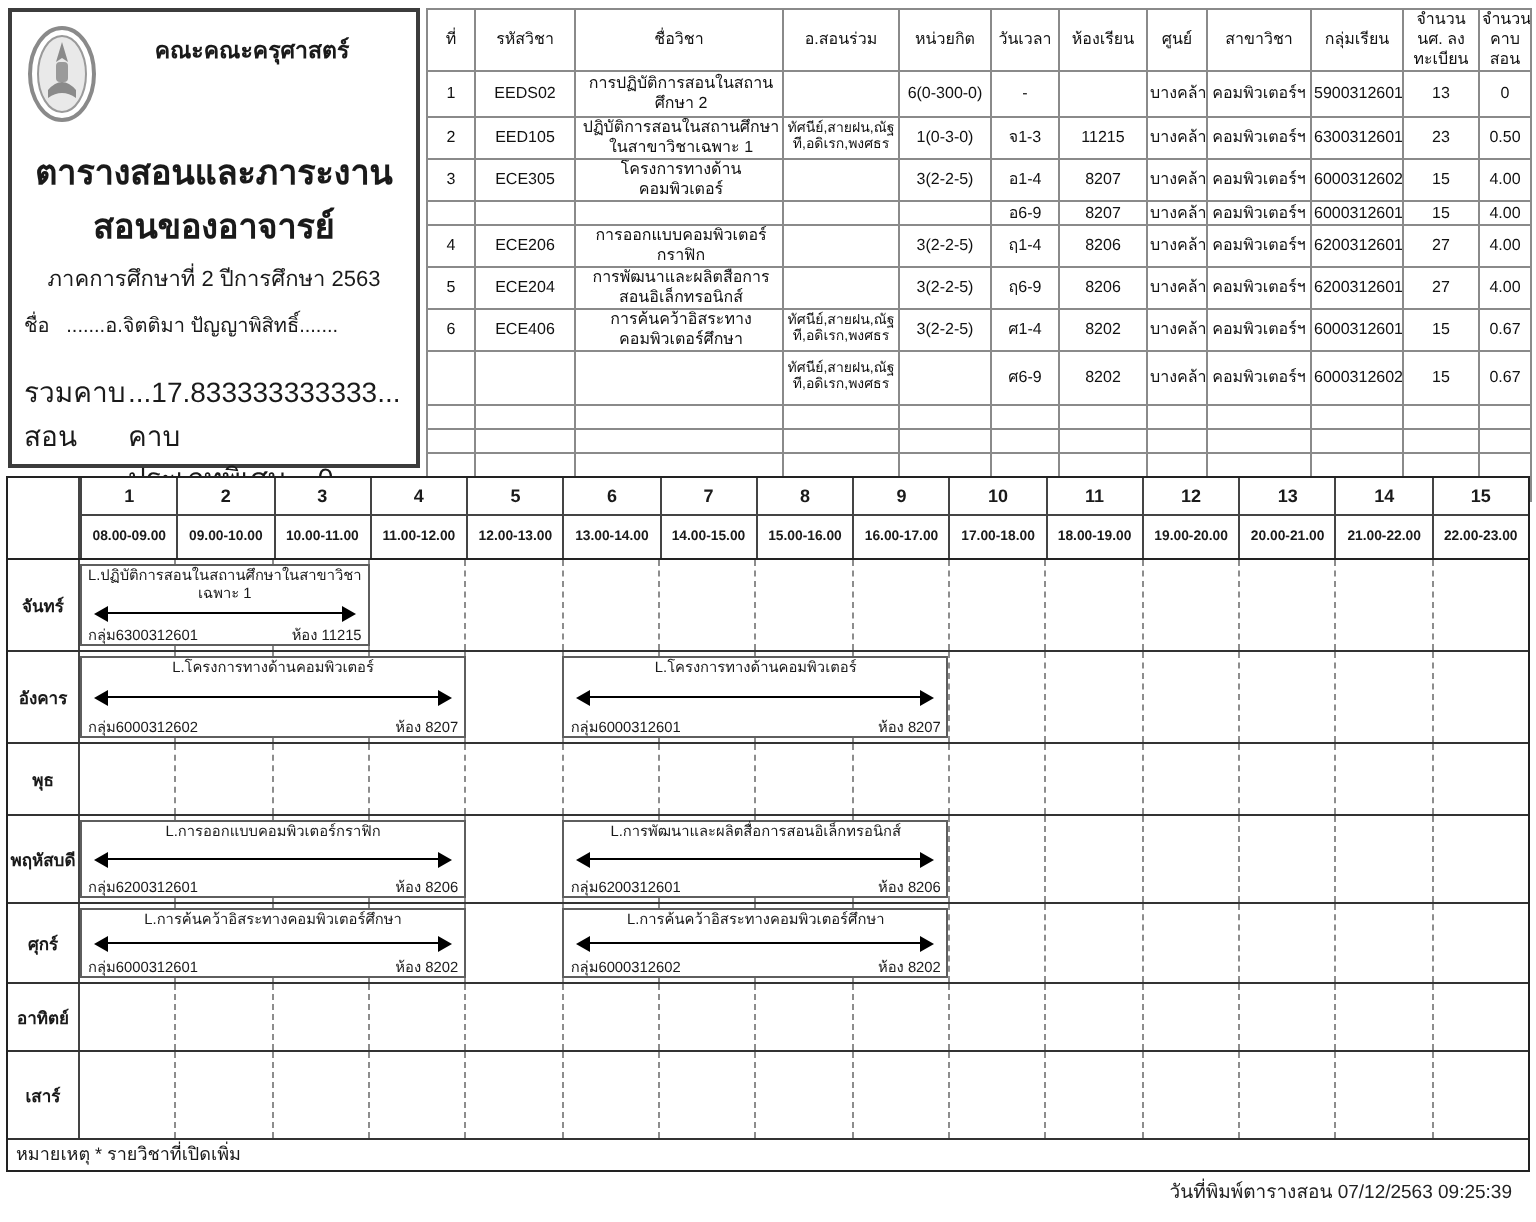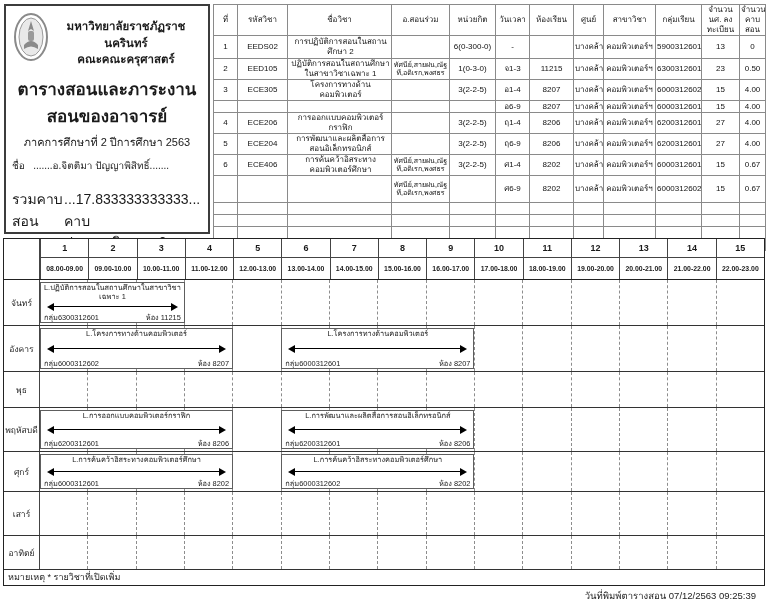--- a/index.html
+++ b/index.html
@@ -31,21 +31,21 @@
       text-align:center; vertical-align:middle; padding:0 1px; overflow:hidden; color:#111; }
   table.course th { font-size:8px; }
   table.course td.cname { text-align:center; padding-left:3px; }
   table.course td.co { font-size:7px; line-height:1.2; }
 
   
   .grid { position:absolute; left:3px; top:238px; width:762px; border:1.5px solid #222; background:#fff; }
   .g-row { display:flex; }
   .day-col { width:36px; flex:0 0 auto; border-right:1px solid #444;
              display:flex; align-items:center; justify-content:center;
-             font-size:8.5px; font-weight:normal; }
+             font-size:8.5px; font-weight:bold; }
   .num-cell { flex:1; border-left:1px solid #444; border-bottom:1px solid #444;
               display:flex; align-items:center; justify-content:center;
               font-size:9px; font-weight:bold; height:19px; }
   .num-cell:first-of-type { border-left:none; }
   .numrow .day-col { border-bottom:none; }
   .time-cell { flex:1; border-left:1px solid #444;
                display:flex; align-items:center; justify-content:center;
                font-size:6.9px; font-weight:bold; height:21px; white-space:nowrap; }
   .time-cell:first-of-type { border-left:none; }
   .timerow { border-bottom:1.5px solid #222; }
@@ -77,21 +77,20 @@
   <div class="info-box">
     <div class="info-head">
       <svg class="crest" viewBox="0 0 38 54">
         <ellipse cx="19" cy="26" rx="16" ry="23" fill="none" stroke="#8a8a8a" stroke-width="2"></ellipse>
         <ellipse cx="19" cy="26" rx="12" ry="19" fill="#e9e9e9" stroke="#9a9a9a" stroke-width="1"></ellipse>
         <path d="M19 10 L22 20 L19 18 L16 20 Z" fill="#8a8a8a"></path>
         <path d="M12 34 Q19 26 26 34 L26 38 Q19 33 12 38 Z" fill="#8a8a8a"></path>
         <rect x="16" y="20" width="6" height="10" rx="2" fill="#9a9a9a"></rect>
       </svg>
       <div class="info-titles">
-        <div>มหาวิทยาลัยราชภัฏราชนครินทร์</div>
         <div>คณะคณะครุศาสตร์</div>
       </div>
     </div>
     <div class="doc-title">ตารางสอนและภาระงานสอนของอาจารย์</div>
     <div class="semester">ภาคการศึกษาที่ 2 ปีการศึกษา 2563</div>
     <div class="name-line">
       <span>ชื่อ</span>&nbsp;&nbsp;
       <span>.......อ.จิตติมา ปัญญาพิสิทธิ์.......</span>
     </div>
     <div class="totals">
@@ -517,42 +516,42 @@
                 <i class="ah ah-l"></i>
                 <i class="ah ah-r"></i>
               </div>
               <div class="block-foot">
                 <span>กลุ่ม6000312602</span>
                 <span>ห้อง 8202</span>
               </div>
             </div>
           </div>
         </div>
+        <div class="g-row day-row" style="height: 34px;">
+          <div class="day-col">อาทิตย์</div>
+          <div class="day-content">
+            <div class="g-cell"></div>
+            <div class="g-cell"></div>
+            <div class="g-cell"></div>
+            <div class="g-cell"></div>
+            <div class="g-cell"></div>
+            <div class="g-cell"></div>
+            <div class="g-cell"></div>
+            <div class="g-cell"></div>
+            <div class="g-cell"></div>
+            <div class="g-cell"></div>
+            <div class="g-cell"></div>
+            <div class="g-cell"></div>
+            <div class="g-cell"></div>
+            <div class="g-cell"></div>
+            <div class="g-cell"></div>
+          </div>
+        </div>
         <div class="g-row day-row" style="height: 44px;">
           <div class="day-col">เสาร์</div>
-          <div class="day-content">
-            <div class="g-cell"></div>
-            <div class="g-cell"></div>
-            <div class="g-cell"></div>
-            <div class="g-cell"></div>
-            <div class="g-cell"></div>
-            <div class="g-cell"></div>
-            <div class="g-cell"></div>
-            <div class="g-cell"></div>
-            <div class="g-cell"></div>
-            <div class="g-cell"></div>
-            <div class="g-cell"></div>
-            <div class="g-cell"></div>
-            <div class="g-cell"></div>
-            <div class="g-cell"></div>
-            <div class="g-cell"></div>
-          </div>
-        </div>
-        <div class="g-row day-row" style="height: 34px;">
-          <div class="day-col">อาทิตย์</div>
           <div class="day-content">
             <div class="g-cell"></div>
             <div class="g-cell"></div>
             <div class="g-cell"></div>
             <div class="g-cell"></div>
             <div class="g-cell"></div>
             <div class="g-cell"></div>
             <div class="g-cell"></div>
             <div class="g-cell"></div>
             <div class="g-cell"></div>

